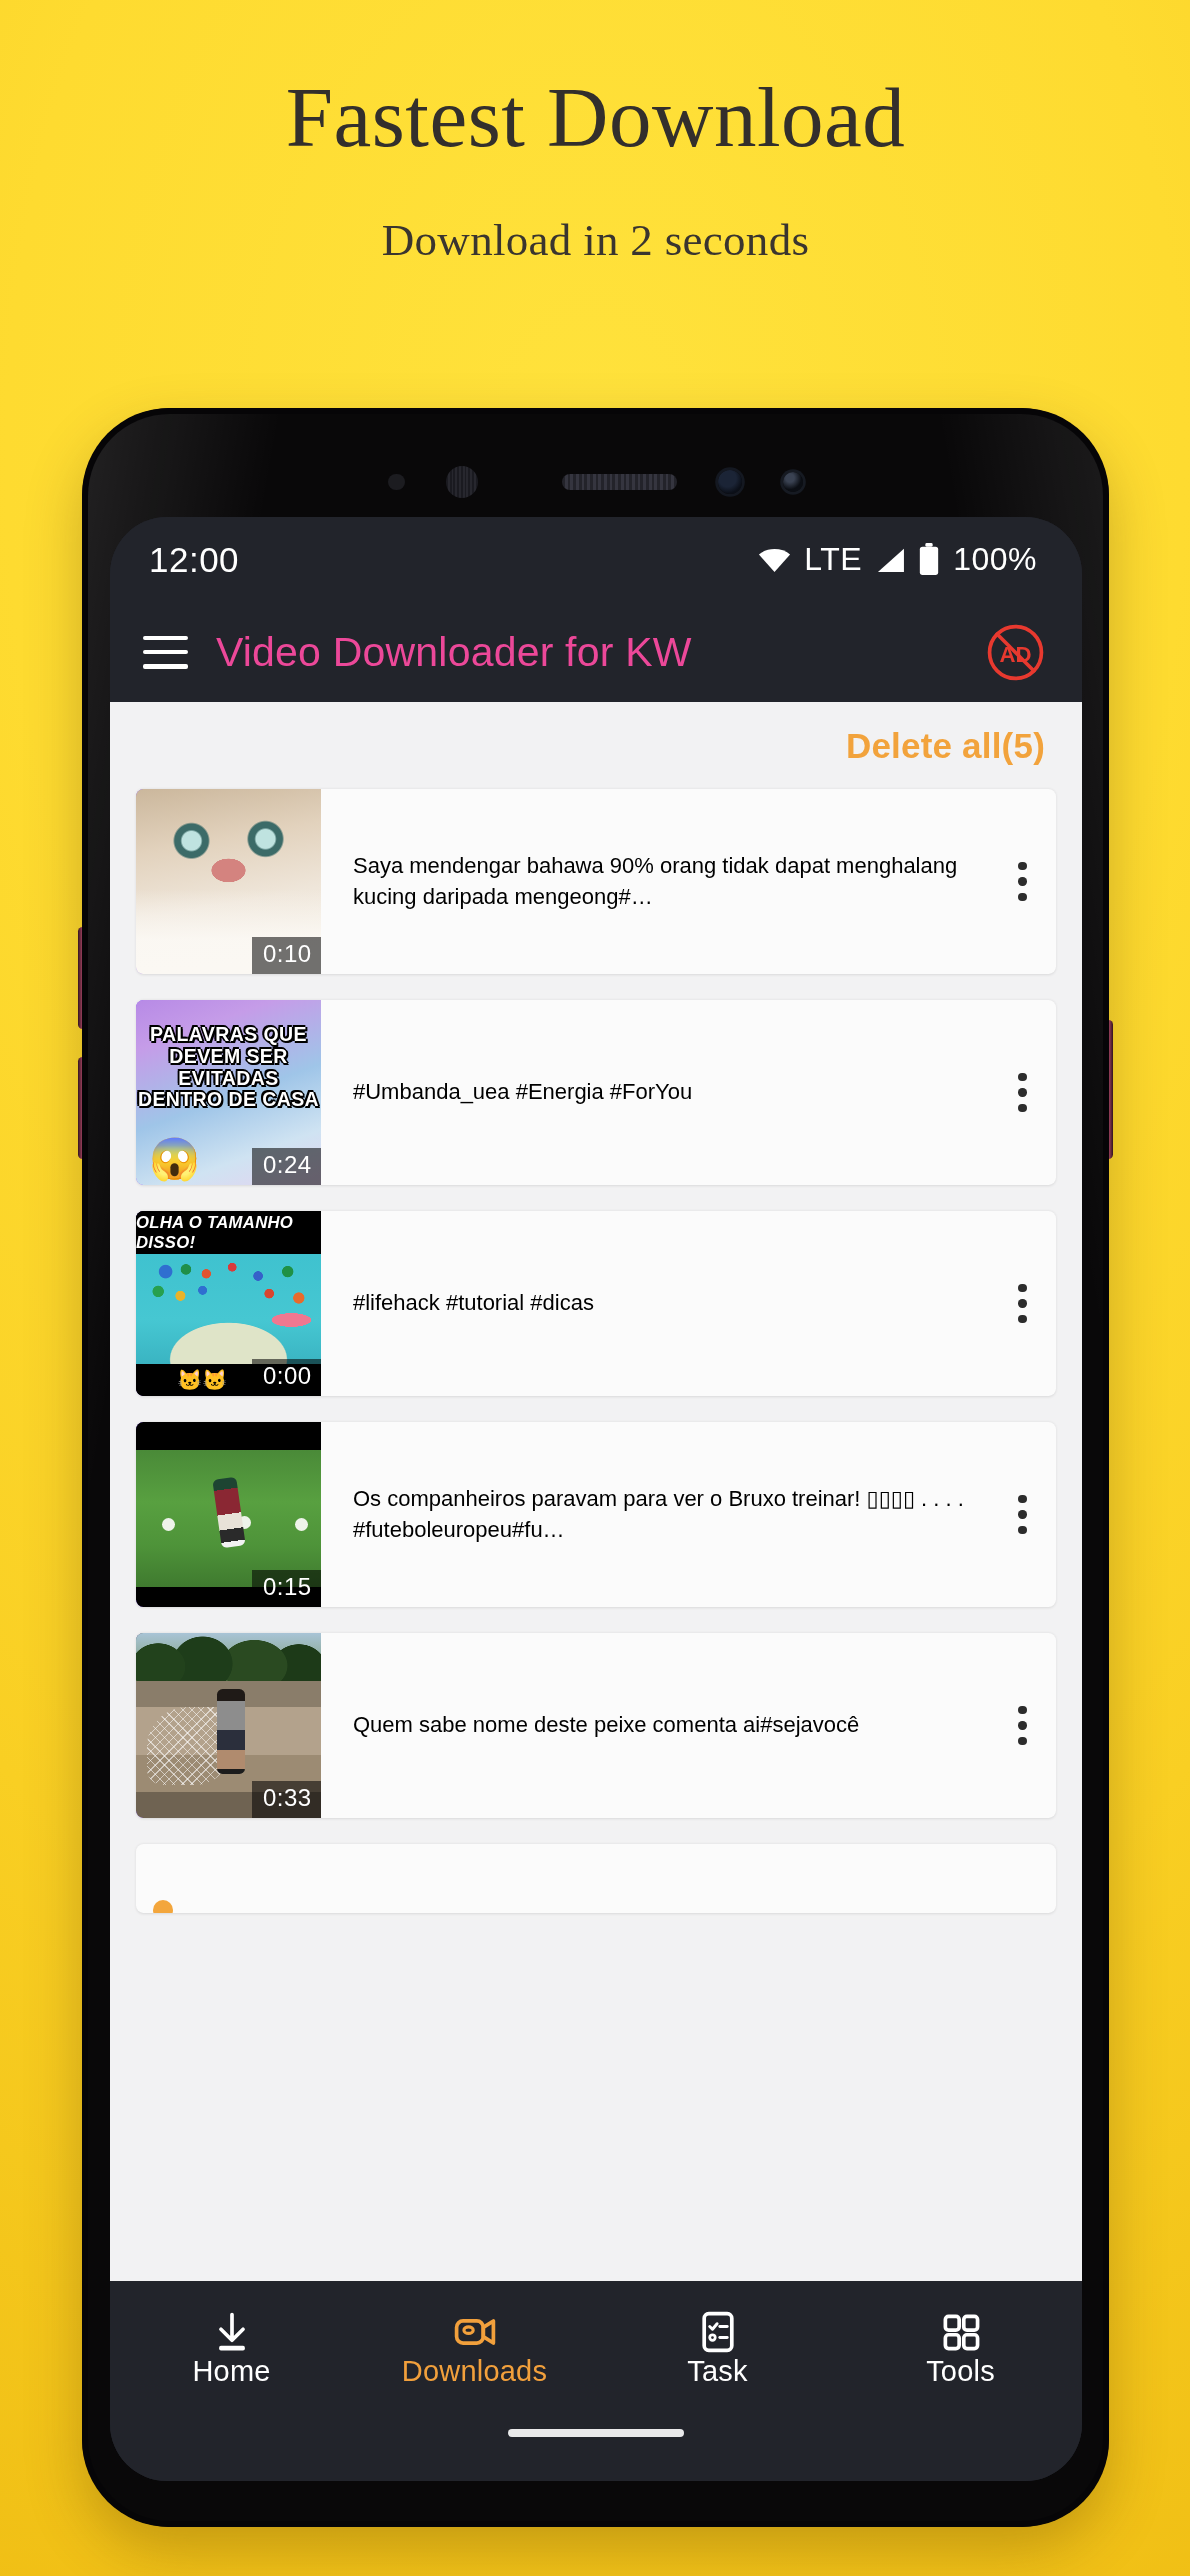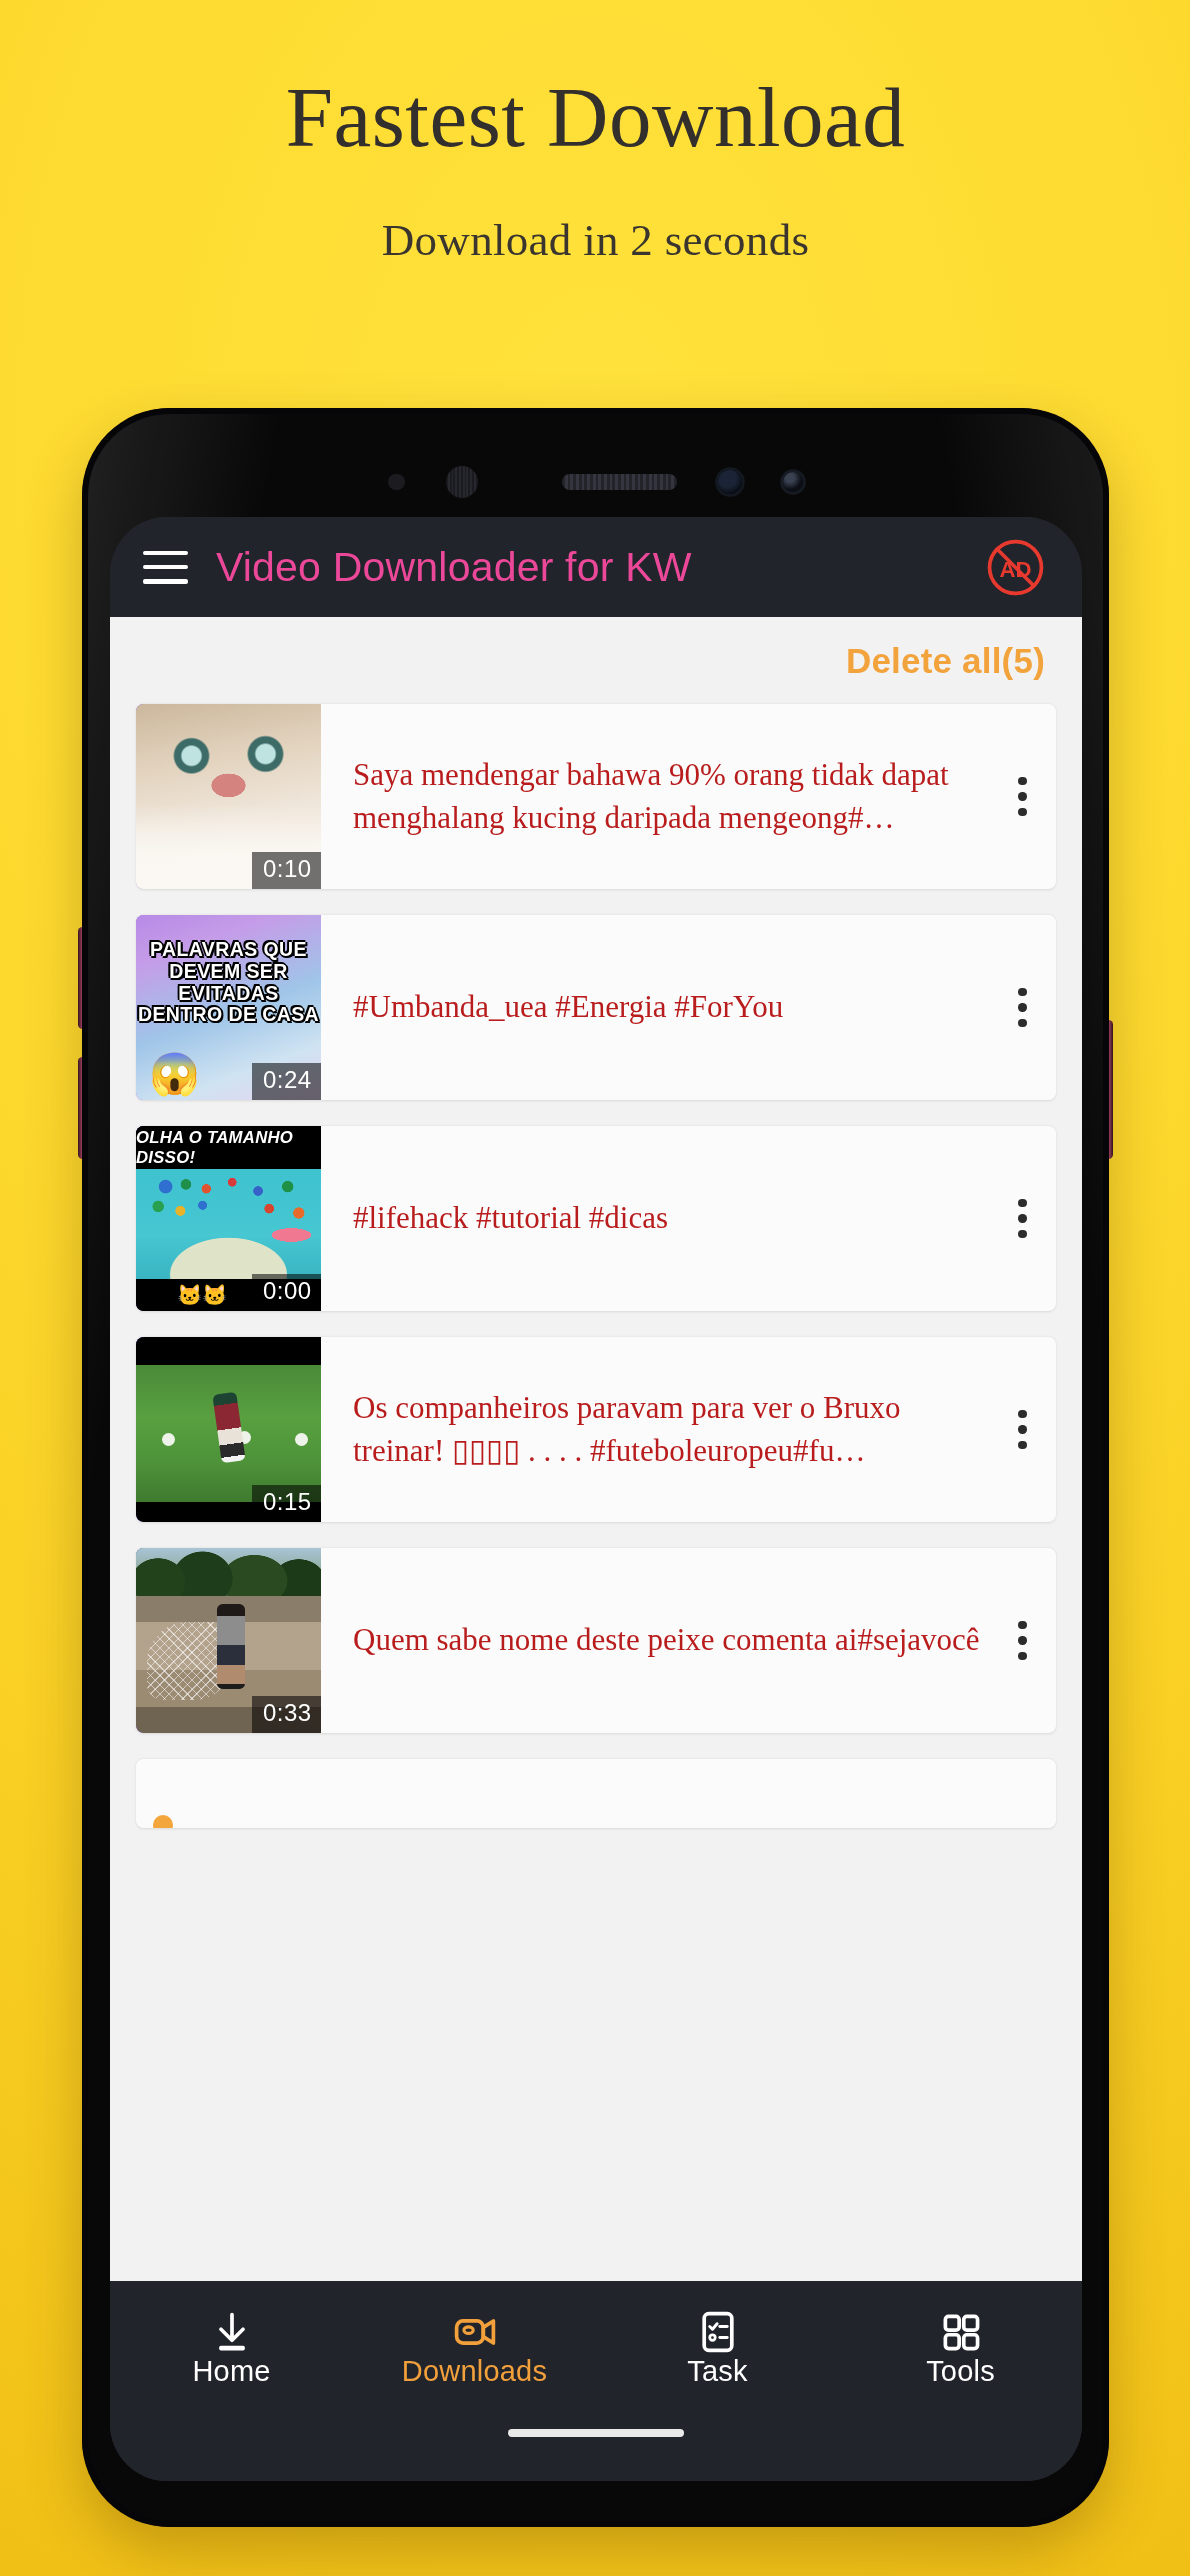--- a/index.html
+++ b/index.html
@@ -164,23 +164,22 @@
     position: absolute; right: 0; bottom: 0;
     background: rgba(0,0,0,.55); color: #fff;
     font-size: 24px; padding: 3.7px 9.3px 5.6px 11px;
     letter-spacing: 0.5px;
   }
   .card-body {
     flex: 1 1 auto; display: flex; align-items: center;
     padding: 0 9.3px 0 32px; min-width: 0;
   }
   .card-text {
-    font-size: 31px; line-height: 1.38; color: #b91c1c;
+    font-size: 22px; line-height: 1.38; color: #000000;
     overflow: hidden;
-    font-family: Liberation Serif, serif;
   }
   .kebab {
     flex: 0 0 67px; display: flex; flex-direction: column; align-items: center;
     justify-content: center; gap: 7.4px; cursor: pointer;
   }
   .kebab i { width: 8.3px; height: 8.3px; border-radius: 50%; background: #2c2c2c; display: block; }
 
   .card-partial { height: 69px; }
   .card-partial .thumb { background: transparent; }
   .partial-dot { width: 20.4px; height: 20.4px; border-radius: 50%; background: #f3a63c;
@@ -316,20 +315,37 @@
     <div class="sensor-row">
       <span class="s-dot-sm"></span>
       <span class="s-speakerish"></span>
       <span class="s-speaker"></span>
       <span class="s-cam"></span>
       <span class="s-cam2"></span>
     </div>
 
     <div class="screen">
 
+      <div class="statusbar">
+        <span class="status-time">12:00</span>
+        <span class="status-right">
+          <svg class="ic-wifi" viewBox="0 0 36 28">
+            <path d="M1 8 C10 0, 26 0, 35 8 L18 27 Z" fill="#fff"></path>
+          </svg>
+          <span class="status-lte">LTE</span>
+          <svg class="ic-signal" viewBox="0 0 32 28">
+            <path d="M31 2 L31 27 L3 27 Z" fill="#fff"></path>
+          </svg>
+          <svg class="ic-batt" viewBox="0 0 24 36">
+            <rect x="8" y="0" width="8" height="4" rx="1.5" fill="#fff"></rect>
+            <rect x="2" y="4" width="20" height="31" rx="3" fill="#fff"></rect>
+          </svg>
+          <span class="status-batt-txt">100%</span>
+        </span>
+      </div>
 
       <div class="appbar">
         <span class="hamburger">
           <span></span>
             <span></span>
             <span></span>
         </span>
         <span class="app-title">Video Downloader for KW</span>
         <svg class="ad-block" viewBox="0 0 68 68">
           <circle cx="34" cy="34" r="28" fill="none" stroke="#e8392f" stroke-width="4"></circle>

